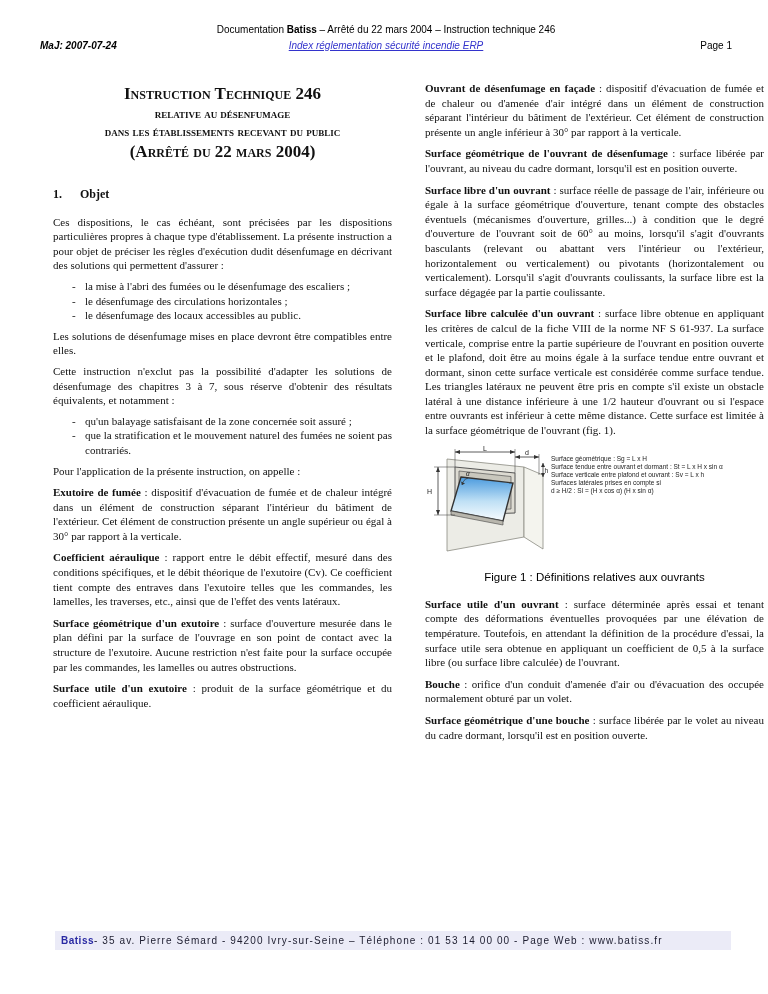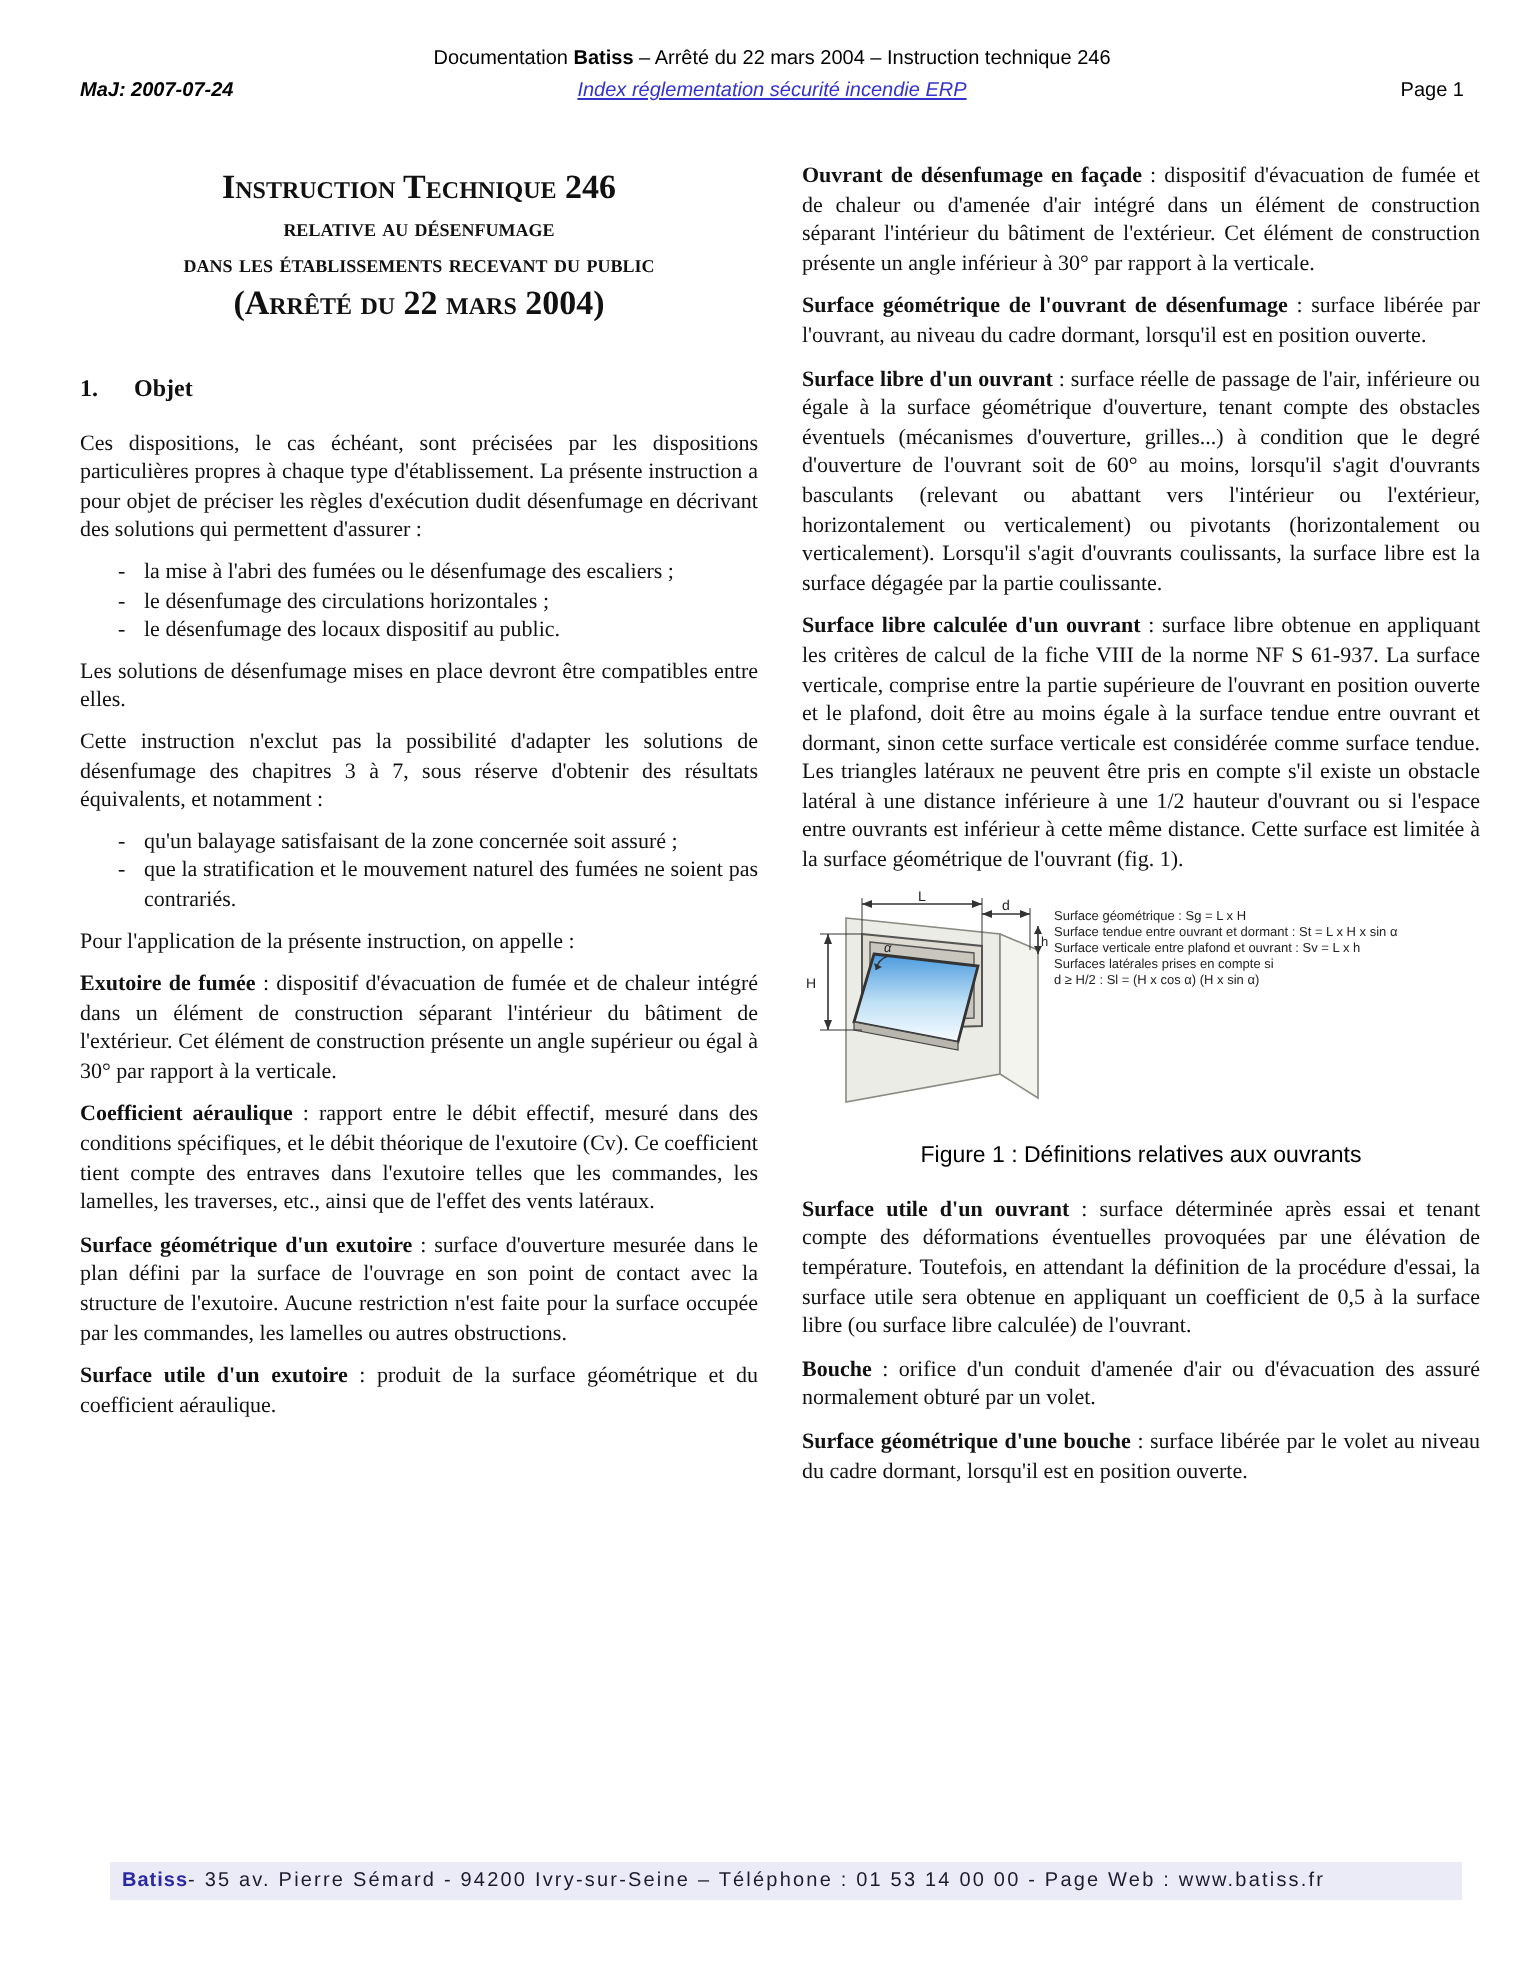--- a/index.html
+++ b/index.html
@@ -19,21 +19,21 @@
   .hdr-line1 .brand { font-weight: bold; }
   .hdr-line2 { display: grid; grid-template-columns: 150px 1fr 150px; align-items: baseline; margin-top: 5px; }
   .hdr-maj { font-weight: bold; font-style: italic; }
   .hdr-link { text-align: center; }
   .hdr-link a, .hdr-link span {
     color: #3333cc; font-style: italic; text-decoration: underline; cursor: pointer;
   }
   .hdr-page { text-align: right; }
 
   
-  .main { display: flex; gap: 22px; margin-top: 30px; align-items: flex-start; }
+  .main { display: flex; gap: 33px; margin-top: 30px; align-items: flex-start; margin-left: 13px; }
   .col { width: 339px; flex: 0 0 339px; font-size: 11px; line-height: 14.6px; text-align: justify; }
 
   p.para { margin: 6px 0; }
   p.term { margin: 7px 0; }
   .b { font-weight: bold; }
   sup { font-size: 7px; vertical-align: super; line-height: 0; }
 
   
   .title-block { text-align: center; font-weight: bold; margin: 2px 0 24px 0; }
   .t1 { font-size: 17px; font-variant: small-caps; line-height: 22px; }
@@ -109,21 +109,21 @@
       <div class="li">
         <span class="dash">-</span>
         <span>la mise à l'abri des fumées ou le désenfumage des escaliers ;</span>
       </div>
       <div class="li">
         <span class="dash">-</span>
         <span>le désenfumage des circulations horizontales ;</span>
       </div>
       <div class="li">
         <span class="dash">-</span>
-        <span>le désenfumage des locaux dispositif au public.</span>
+        <span>le désenfumage des locaux accessibles au public.</span>
       </div>
 
       <p class="para">Les solutions de désenfumage mises en place devront être compatibles entre elles.</p>
       <p class="para">Cette instruction n'exclut pas la possibilité d'adapter les solutions de désenfumage des chapitres 3 à 7, sous réserve d'obtenir des résultats équivalents, et notamment :</p>
 
       <div class="li">
         <span class="dash">-</span>
         <span>qu'un balayage satisfaisant de la zone concernée soit assuré ;</span>
       </div>
       <div class="li">
@@ -203,21 +203,21 @@
           <div>Surface géométrique : Sg = L x H</div>
           <div>Surface tendue entre ouvrant et dormant : St = L x H x sin α</div>
           <div>Surface verticale entre plafond et ouvrant : Sv = L x h</div>
           <div>Surfaces latérales prises en compte si</div>
           <div>d ≥ H/2 : Sl = (H x cos α) (H x sin α)</div>
         </div>
       </div>
       <div class="fig-caption">Figure 1 : Définitions relatives aux ouvrants</div>
 
       <p class="term"><span class="b">Surface utile d'un ouvrant</span><span> : surface déterminée après essai et tenant compte des déformations éventuelles provoquées par une élévation de température. Toutefois, en attendant la définition de la procédure d'essai, la surface utile sera obtenue en appliquant un coefficient de 0,5 à la surface libre (ou surface libre calculée) de l'ouvrant.</span></p>
-      <p class="term"><span class="b">Bouche</span><span> : orifice d'un conduit d'amenée d'air ou d'évacuation des assuré normalement obturé par un volet.</span></p>
+      <p class="term"><span class="b">Bouche</span><span> : orifice d'un conduit d'amenée d'air ou d'évacuation des occupée normalement obturé par un volet.</span></p>
       <p class="term"><span class="b">Surface géométrique d'une bouche</span><span> : surface libérée par le volet au niveau du cadre dormant, lorsqu'il est en position ouverte.</span></p>
     </div>
   </div>
 
   <div class="ftr">
     <span class="brand">Batiss</span>
       <span> - 35 av. Pierre Sémard  -  94200 Ivry-sur-Seine – Téléphone : 01 53 14 00 00 - Page Web : www.batiss.fr</span>
   </div>
 
 </div>

